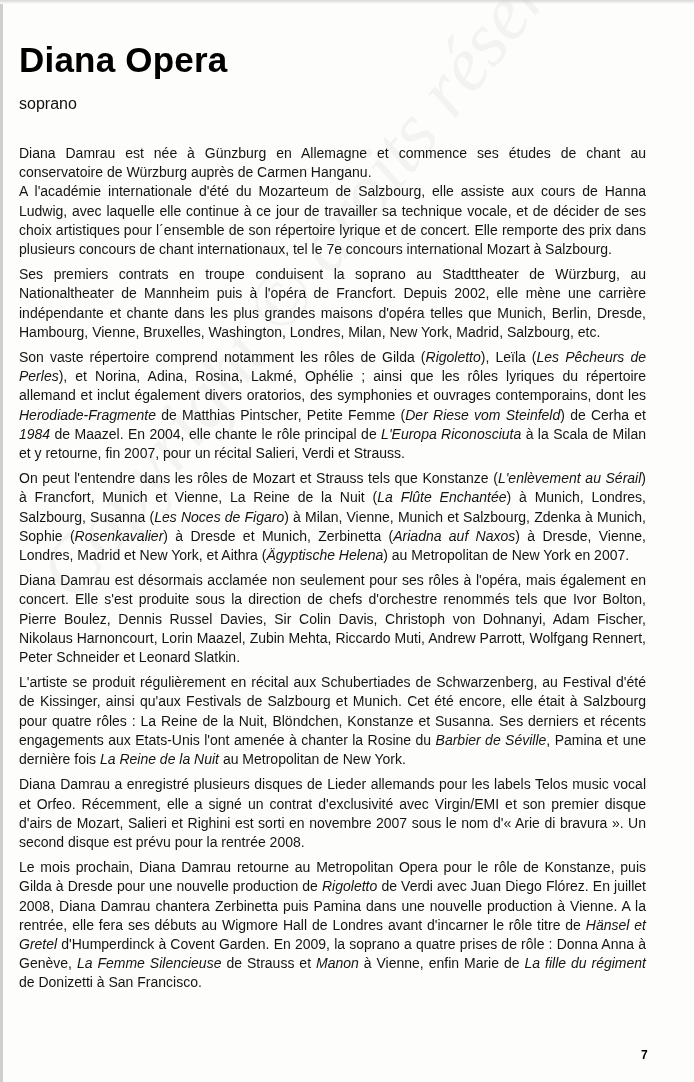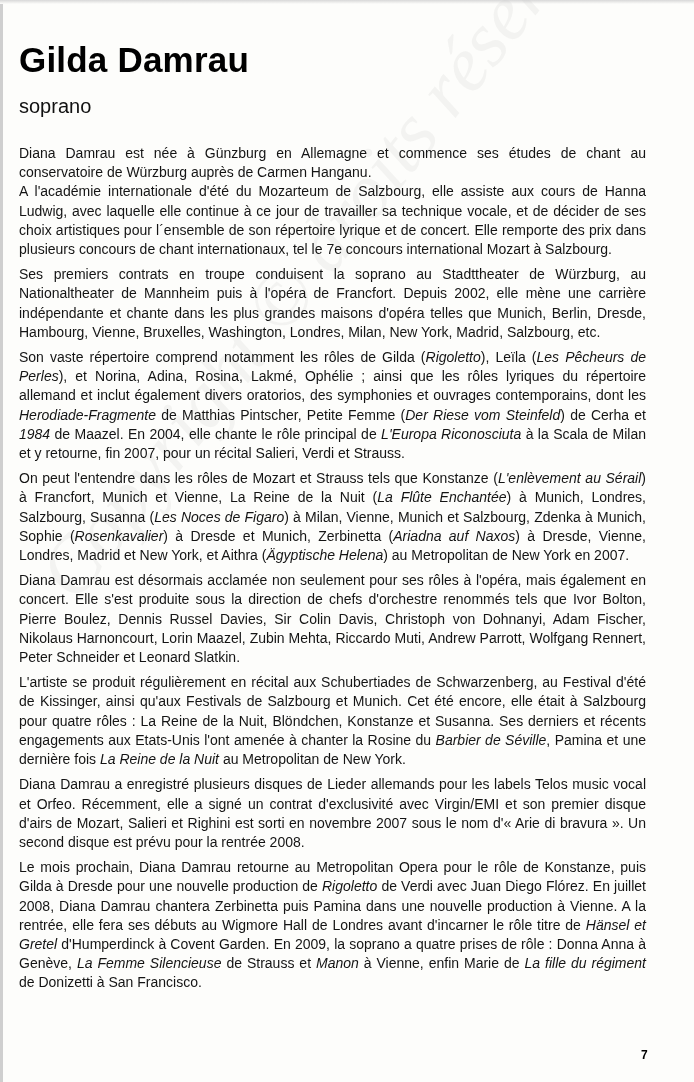--- a/index.html
+++ b/index.html
@@ -11,36 +11,36 @@
   .page-edge-top { position: absolute; left: 0; top: 0; width: 694px; height: 4px; background: linear-gradient(#d8d8d8, #fdfdfb); }
   .watermark {
     position: absolute; left: 20px; top: 560px; transform: rotate(-52deg); transform-origin: left top;
     font-family: "Liberation Serif", serif; font-style: italic; font-size: 78px; color: rgba(200,200,200,0.18);
     white-space: nowrap; pointer-events: none;
   }
   h1 {
     position: absolute; left: 19px; top: 40px; margin: 0;
     font-family: "Liberation Sans", sans-serif; font-weight: bold; font-size: 35px; letter-spacing: 0.2px; color: #000;
   }
-  .subtitle { position: absolute; left: 19px; top: 95px; font-size: 20px; color: #111; }
+  .subtitle { position: absolute; left: 19px; top: 95px; font-size: 16px; color: #111; }
   .content { position: absolute; left: 19px; top: 144px; width: 627px; }
   .para {
     margin: 0 0 6px 0; font-size: 14px; line-height: 19.2px; text-align: justify; hyphens: manual;
   }
   .para i { }
   .page-number { position: absolute; left: 641px; top: 1048px; font-size: 12px; font-weight: bold; color: #000; }
 </style>
 </head>
 <body>
 
 <div class="page-edge-left"></div>
 <div class="page-edge-top"></div>
 <div class="watermark">Copyright © droits réservés</div>
 
-<h1>Gilda Damrau</h1>
+<h1>Diana Opera</h1>
 <div class="subtitle">soprano</div>
 
 <div class="content" id="content">
     <p class="para"><span>Diana Damrau est née à Günzburg en Allemagne et commence ses études de chant au conservatoire de Würzburg auprès de Carmen Hanganu.</span><br><span>A l'académie internationale d'été du Mozarteum de Salzbourg, elle assiste aux cours de Hanna Ludwig, avec laquelle elle continue à ce jour de travailler sa technique vocale, et de décider de ses choix artistiques pour l´ensemble de son répertoire lyrique et de concert. Elle remporte des prix dans plusieurs concours de chant internationaux, tel le 7e concours international Mozart à Salzbourg.</span></p>
     <p class="para"><span>Ses premiers contrats en troupe conduisent la soprano au Stadttheater de Würzburg, au Nationaltheater de Mannheim puis à l'opéra de Francfort. Depuis 2002, elle mène une carrière indépendante et chante dans les plus grandes maisons d'opéra telles que Munich, Berlin, Dresde, Hambourg, Vienne, Bruxelles, Washington, Londres, Milan, New York, Madrid, Salzbourg, etc.</span></p>
     <p class="para"><span>Son vaste répertoire comprend notamment les rôles de Gilda (</span><i>Rigoletto</i><span>), Leïla (</span><i>Les Pêcheurs de Perles</i><span>), et Norina, Adina, Rosina, Lakmé, Ophélie ; ainsi que les rôles lyriques du répertoire allemand et inclut également divers oratorios, des symphonies et ouvrages contemporains, dont les </span><i>Herodiade-Fragmente</i><span> de Matthias Pintscher, Petite Femme (</span><i>Der Riese vom Steinfeld</i><span>) de Cerha et </span><i>1984</i><span> de Maazel. En 2004, elle chante le rôle principal de </span><i>L'Europa Riconosciuta</i><span> à la Scala de Milan et y retourne, fin 2007, pour un récital Salieri, Verdi et Strauss.</span></p>
     <p class="para"><span>On peut l'entendre dans les rôles de Mozart et Strauss tels que Konstanze (</span><i>L'enlèvement au Sérail</i><span>) à Francfort, Munich et Vienne, La Reine de la Nuit (</span><i>La Flûte Enchantée</i><span>) à Munich, Londres, Salzbourg, Susanna (</span><i>Les Noces de Figaro</i><span>) à Milan, Vienne, Munich et Salzbourg, Zdenka à Munich, Sophie (</span><i>Rosenkavalier</i><span>) à Dresde et Munich, Zerbinetta (</span><i>Ariadna auf Naxos</i><span>) à Dresde, Vienne, Londres, Madrid et New York, et Aithra (</span><i>Ägyptische Helena</i><span>) au Metropolitan de New York en 2007.</span></p>
     <p class="para"><span>Diana Damrau est désormais acclamée non seulement pour ses rôles à l'opéra, mais également en concert. Elle s'est produite sous la direction de chefs d'orchestre renommés tels que Ivor Bolton, Pierre Boulez, Dennis Russel Davies, Sir Colin Davis, Christoph von Dohnanyi, Adam Fischer, Nikolaus Harnoncourt, Lorin Maazel, Zubin Mehta, Riccardo Muti, Andrew Parrott, Wolfgang Rennert, Peter Schneider et Leonard Slatkin.</span></p>
     <p class="para"><span>L'artiste se produit régulièrement en récital aux Schubertiades de Schwarzenberg, au Festival d'été de Kissinger, ainsi qu'aux Festivals de Salzbourg et Munich. Cet été encore, elle était à Salzbourg pour quatre rôles : La Reine de la Nuit, Blöndchen, Konstanze et Susanna. Ses derniers et récents engagements aux Etats-Unis l'ont amenée à chanter la Rosine du </span><i>Barbier de Séville</i><span>, Pamina et une dernière fois </span><i>La Reine de la Nuit</i><span> au Metropolitan de New York.</span></p>
     <p class="para"><span>Diana Damrau a enregistré plusieurs disques de Lieder allemands pour les labels Telos music vocal et Orfeo. Récemment, elle a signé un contrat d'exclusivité avec Virgin/EMI et son premier disque d'airs de Mozart, Salieri et Righini est sorti en novembre 2007 sous le nom d'« Arie di bravura ». Un second disque est prévu pour la rentrée 2008.</span></p>

